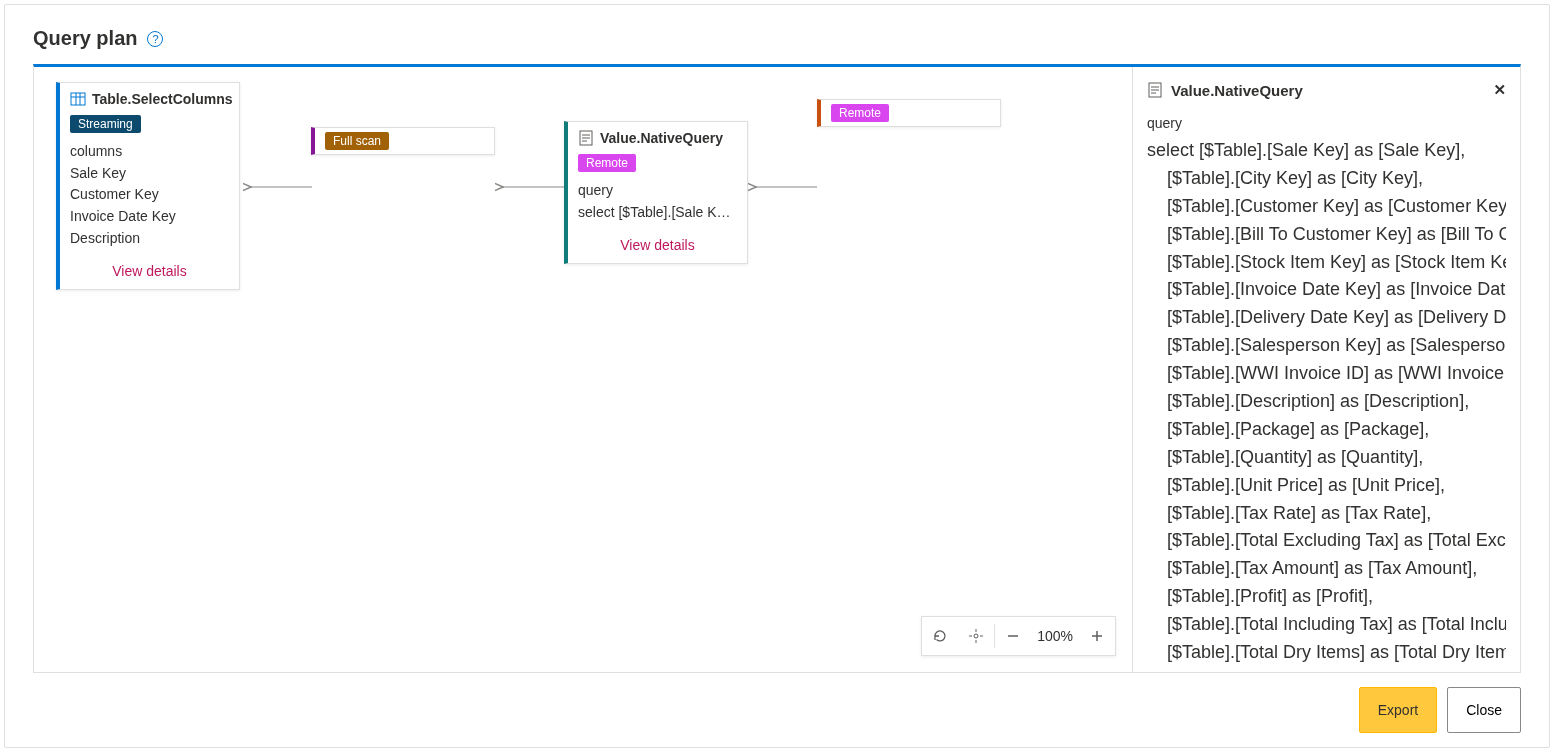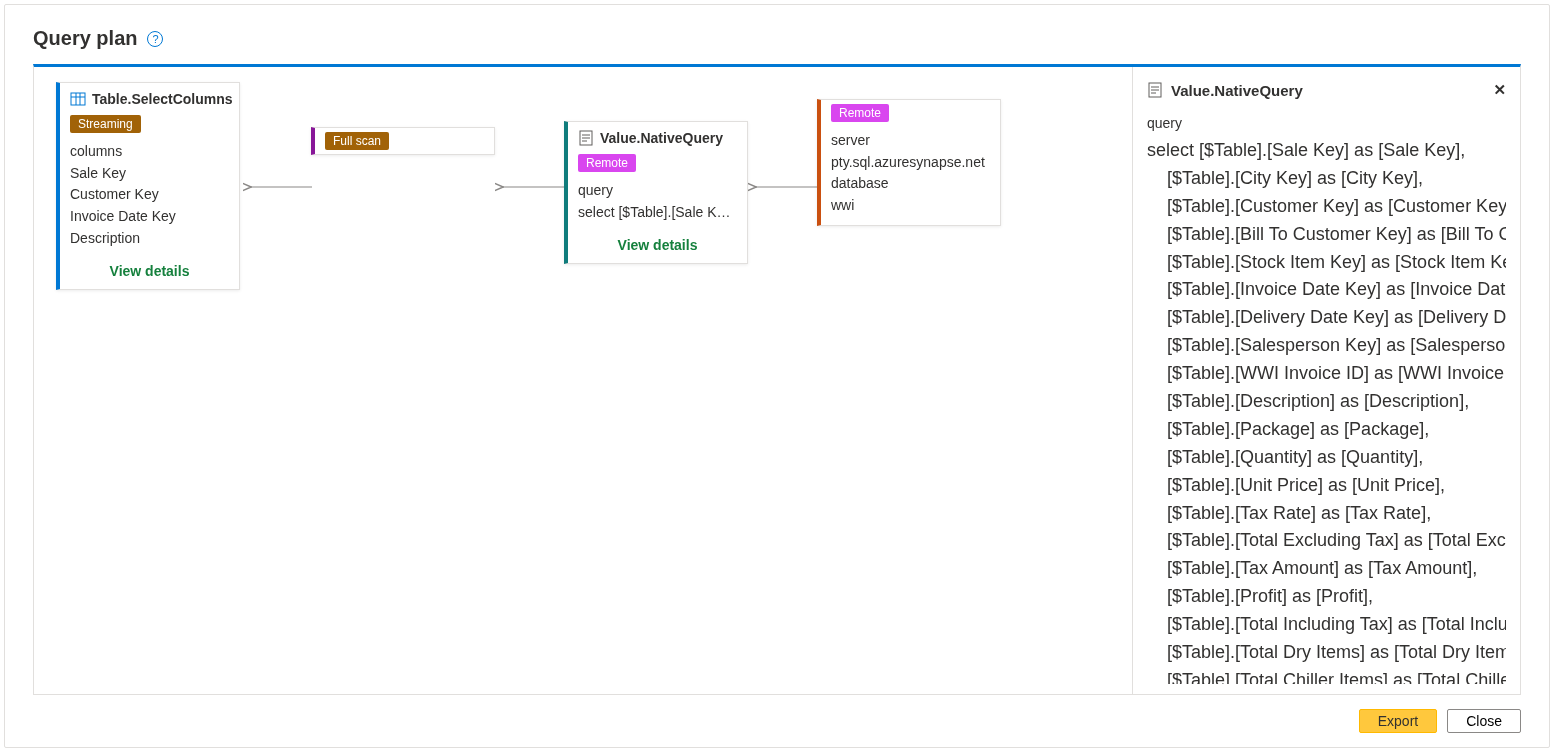--- a/index.html
+++ b/index.html
@@ -74,33 +74,32 @@
   }
   .ic { width:16px; height:16px; display:inline-block; flex-shrink:0; }
   .badge {
     display: inline-block;
     font-size: 12px;
     padding: 2px 8px;
     border-radius: 2px;
     margin: 4px 10px;
     color: #fff;
   }
-  .badge.stream { background: #a16207; }
+  .badge.stream { background: #0c4a6e; }
   .badge.remote { background: #d946ef; }
   .badge.scan   { background: #a16207; }
   .node-body {
     padding: 4px 10px 8px 10px;
   }
   .kv { line-height: 1.55; white-space: nowrap; overflow: hidden; text-overflow: ellipsis; }
   .link {
-    color: #15803d;
+    color: #be185d;
     text-align: center;
     padding: 6px 0 10px 0;
     cursor: pointer;
-    font-weight: bold;
   }
   svg.arrows {
     position: absolute;
     top: 0; left: 0;
     width: 100%; height: 100%;
     pointer-events: none;
   }
   .toolbar {
     position: absolute;
     right: 16px;
@@ -150,21 +149,21 @@
     white-space: pre;
     overflow-x: auto;
   }
   .footer {
     display:flex;
     justify-content:flex-end;
     gap:10px;
     padding: 14px 28px 14px 0;
   }
   .btn {
-    height: 24px;
+    height: 46px;
     padding: 0 18px;
     font-size: 14px;
     border: 1px solid #8a8886;
     background: #fff;
     cursor: pointer;
     border-radius: 2px;
   }
   .btn.primary {
     background: #ffc83d;
     border-color: #ffb900;
@@ -236,28 +235,49 @@
         <span class="badge remote">Remote</span>
         <div class="node-body">
           <div class="kv">query</div>
           <div class="kv">select [$Table].[Sale Ke…</div>
         </div>
         <div class="link">View details</div>
       </div>
 
       <div class="node orange" style="left:783px; top:32px;">
         <span class="badge remote">Remote</span>
-        <div class="node-body">
-          <div class="kv">server</div>
-          <div class="kv">pty.sql.azuresynapse.net</div>
-          <div class="kv">database</div>
-          <div class="kv">wwi</div>
-        </div>
-      </div>
-
+      </div>
+
+      <div class="toolbar">
+        <div class="tbtn">
+          <svg width="16" height="16" viewBox="0 0 16 16">
+              <path d="M3 8a5 5 0 1 1 1.5 3.5" fill="none" stroke="#605e5c" stroke-width="1.3"></path>
+              <path d="M3 12 L3 8 L7 8" fill="none" stroke="#605e5c" stroke-width="1.3"></path>
+            </svg>
+        </div>
+        <div class="tbtn">
+          <svg width="16" height="16" viewBox="0 0 16 16">
+              <circle cx="8" cy="8" r="2" fill="none" stroke="#605e5c"></circle>
+              <path d="M8 1v3M8 12v3M1 8h3M12 8h3" stroke="#605e5c"></path>
+            </svg>
+        </div>
+        <div class="sep"></div>
+        <div class="tbtn">
+          <svg width="14" height="14" viewBox="0 0 14 14">
+              <line x1="2" y1="7" x2="12" y2="7" stroke="#605e5c" stroke-width="1.5"></line>
+            </svg>
+        </div>
+        <div class="zoom">100%</div>
+        <div class="tbtn">
+          <svg width="14" height="14" viewBox="0 0 14 14">
+              <line x1="2" y1="7" x2="12" y2="7" stroke="#605e5c" stroke-width="1.5"></line>
+              <line x1="7" y1="2" x2="7" y2="12" stroke="#605e5c" stroke-width="1.5"></line>
+            </svg>
+        </div>
+      </div>
 
     </div>
 
     <div class="detail-pane">
       <div class="detail-head">
         <span class="ic">
           <svg viewBox="0 0 16 16">
               <rect x="2" y="1" width="12" height="14" fill="none" stroke="#605e5c"></rect>
               <line x1="4" y1="5" x2="12" y2="5" stroke="#605e5c"></line>
               <line x1="4" y1="8" x2="12" y2="8" stroke="#605e5c"></line>

